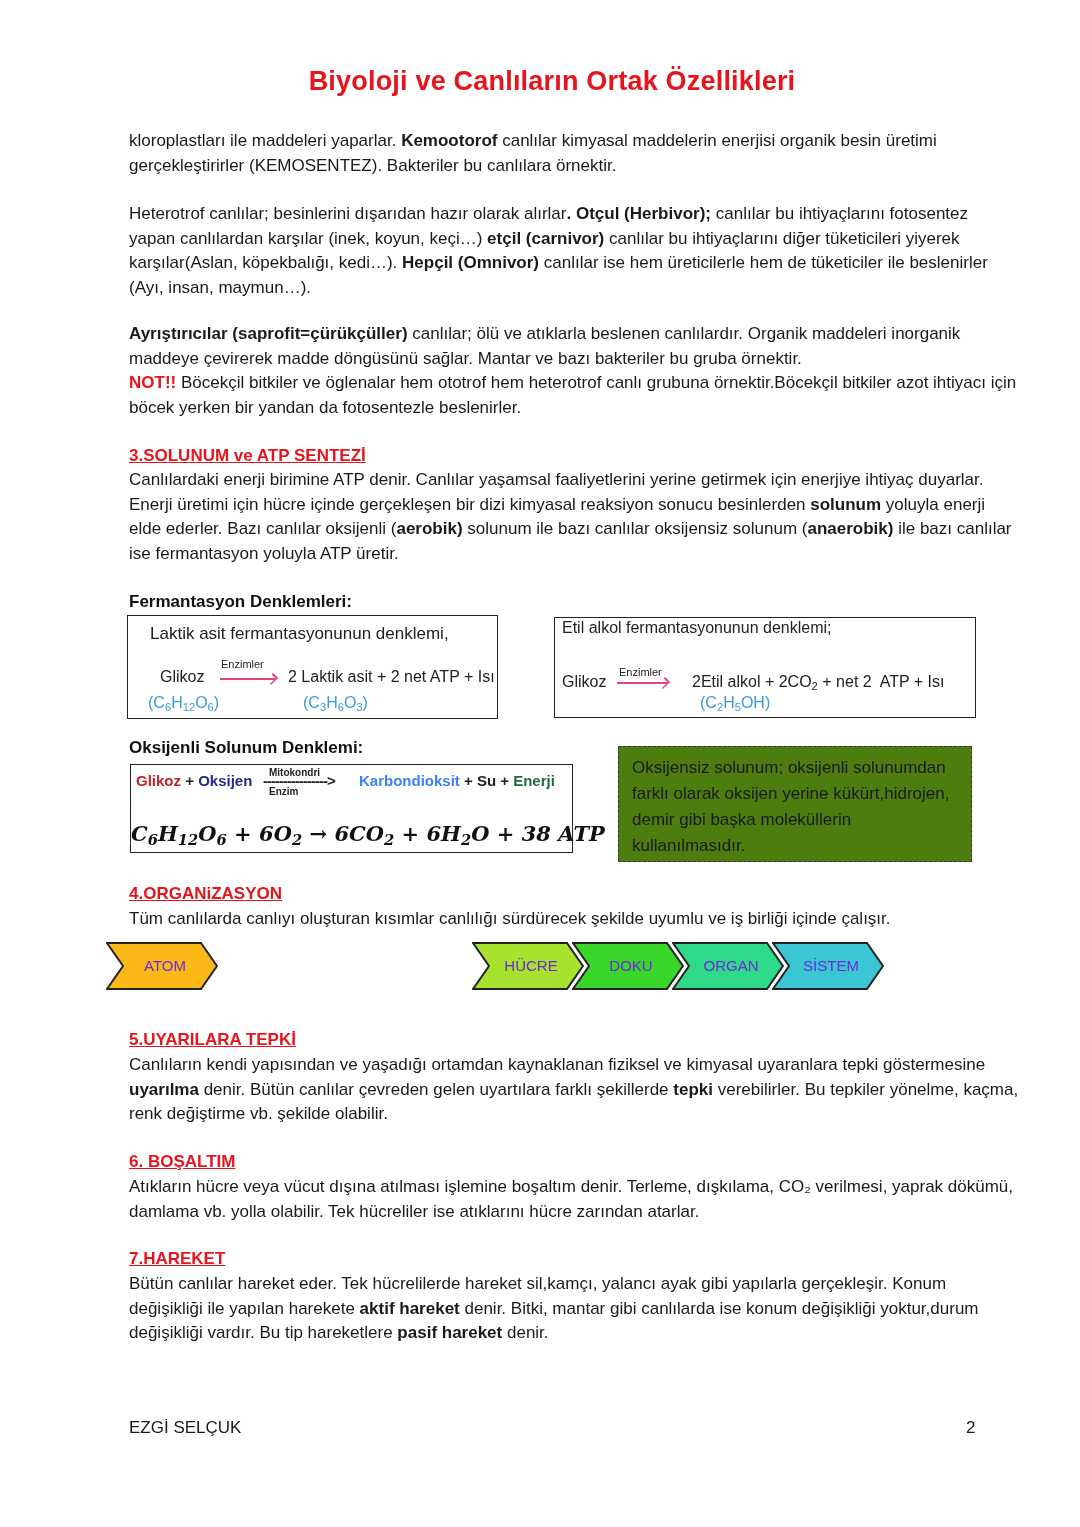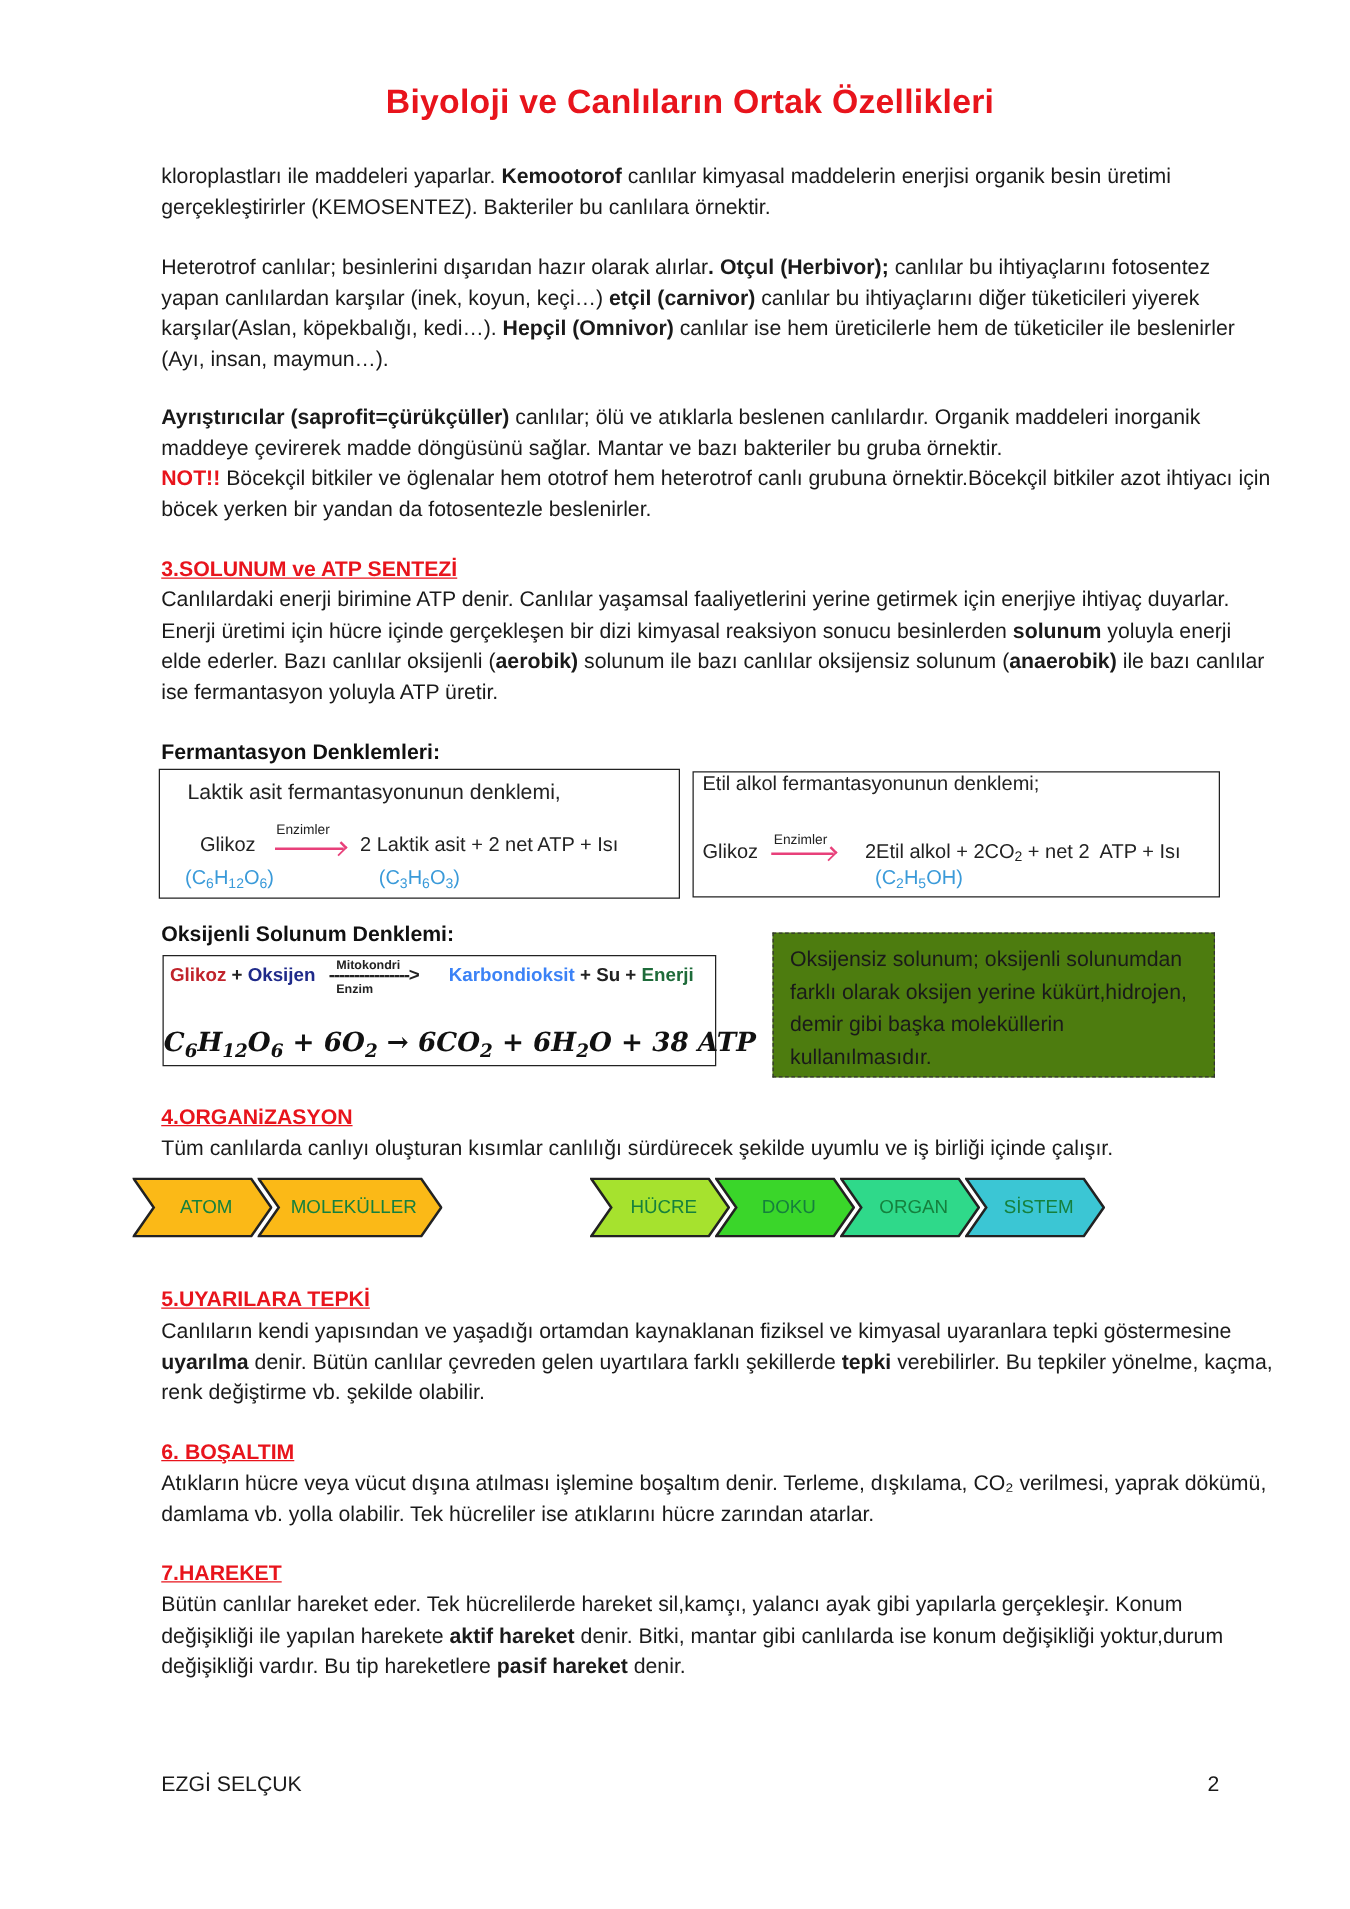--- a/index.html
+++ b/index.html
@@ -21,21 +21,21 @@
   .blue { color: #3a9ad9; }
   .enz { position: absolute; font-size: 11px; color: #222; }
   .pinkarrow { position: absolute; height: 2px; background: #e8407a; }
   .pinkarrow::after { content: ""; position: absolute; right: -2px; top: -4px; width: 8px; height: 8px;
                       border-top: 2px solid #e8407a; border-right: 2px solid #e8407a; transform: rotate(45deg) scaleX(0.7); }
   .dashed { position: absolute; border: 1.5px dashed #333; box-sizing: border-box; background: #4d7c0f; }
   .chev-row { position: absolute; left: 106px; top: 942px; width: 910px; height: 48px; }
   .chev { position: absolute; top: 0; height: 48px; }
   .chev svg { position: absolute; left: 0; top: 0; }
   .chev span { position: absolute; top: 0; height: 48px; line-height: 48px; width: 100%; text-align: center;
-               font-size: 15px; font-family: "Liberation Sans", sans-serif; color: #15803d; }
+               font-size: 15px; font-family: "Liberation Sans", sans-serif; color: #6d28d9; }
   .footer { position: absolute; top: 1418px; font-size: 17px; color: #1a1a1a; }
   sub { font-size: 70%; vertical-align: -25%; }
   .math { font-family: "DejaVu Serif", "Liberation Serif", serif; font-style: italic; font-weight: bold; font-size: 21px; color: #111; }
   .math .up { font-style: normal; }
 </style>
 </head>
 <body>
 
 <div class="title">Biyoloji ve Canlıların Ortak Özellikleri</div>
 
@@ -52,21 +52,21 @@
   <span class="red">NOT!!</span><span> Böcekçil bitkiler ve öglenalar hem ototrof hem heterotrof canlı grubuna örnektir.Böcekçil bitkiler azot ihtiyacı için böcek yerken bir yandan da fotosentezle beslenirler.</span>
 </div>
 
 <div class="h" style="top:446px;">3.SOLUNUM ve ATP SENTEZİ</div>
 <div class="para" style="top:468px;">
   <span>Canlılardaki enerji birimine ATP denir. Canlılar yaşamsal faaliyetlerini yerine getirmek için enerjiye ihtiyaç duyarlar. Enerji üretimi için hücre içinde gerçekleşen bir dizi kimyasal reaksiyon sonucu besinlerden </span><b>solunum</b><span> yoluyla enerji elde ederler. Bazı canlılar oksijenli (</span><b>aerobik)</b><span> solunum ile bazı canlılar  oksijensiz solunum (</span><b>anaerobik)</b><span> ile bazı canlılar ise fermantasyon yoluyla ATP üretir.</span>
 </div>
 
 <div class="subh" style="top:592px;">Fermantasyon Denklemleri:</div>
 
-<div class="box" style="left:127px; top:615px; width:417px; height:104px;">
+<div class="box" style="left:127px; top:615px; width:371px; height:104px;">
   <div class="eqtext" style="left:22px; top:8px; font-size:17px;">Laktik asit fermantasyonunun denklemi,</div>
   <div class="eqtext" style="left:32px; top:52px;">Glikoz</div>
   <div class="enz" style="left:93px; top:42px;">Enzimler</div>
   <div class="pinkarrow" style="left:92px; top:62px; width:55px;"></div>
   <div class="eqtext" style="left:160px; top:52px;">2 Laktik asit + 2 net ATP + Isı</div>
   <div class="eqtext blue" style="left:20px; top:78px;">(C<sub>6</sub>H<sub>12</sub>O<sub>6</sub>)</div>
   <div class="eqtext blue" style="left:175px; top:78px;">(C<sub>3</sub>H<sub>6</sub>O<sub>3</sub>)</div>
 </div>
 
 <div class="box" style="left:554px; top:617px; width:422px; height:101px;">
@@ -99,26 +99,20 @@
 <div class="h" style="top:884px;">4.ORGANiZASYON</div>
 <div class="para" style="top:907px;">Tüm canlılarda canlıyı oluşturan kısımlar canlılığı sürdürecek şekilde uyumlu ve iş birliği içinde çalışır.</div>
 
 <div class="chev-row">
   <div class="chev" style="left:0px; width:112px;">
     <svg width="112" height="48">
         <polygon points="1,1 95,1 111,24 95,47 1,47 17,24" fill="#fbb917" stroke="#222" stroke-width="2"></polygon>
       </svg>
     <span style="padding-left:6px; box-sizing:border-box;">ATOM</span>
   </div>
-  <div class="chev" style="left:100px; width:148px;">
-    <svg width="148" height="48">
-        <polygon points="1,1 131,1 147,24 131,47 1,47 17,24" fill="#fbb917" stroke="#222" stroke-width="2"></polygon>
-      </svg>
-    <span style="padding-left:6px; box-sizing:border-box;">MOLEKÜLLER</span>
-  </div>
   <div class="chev" style="left:366px; width:112px;">
     <svg width="112" height="48">
         <polygon points="1,1 95,1 111,24 95,47 1,47 17,24" fill="#a6e22e" stroke="#222" stroke-width="2"></polygon>
       </svg>
     <span style="padding-left:6px; box-sizing:border-box;">HÜCRE</span>
   </div>
   <div class="chev" style="left:466px; width:112px;">
     <svg width="112" height="48">
         <polygon points="1,1 95,1 111,24 95,47 1,47 17,24" fill="#3ad62a" stroke="#222" stroke-width="2"></polygon>
       </svg>

